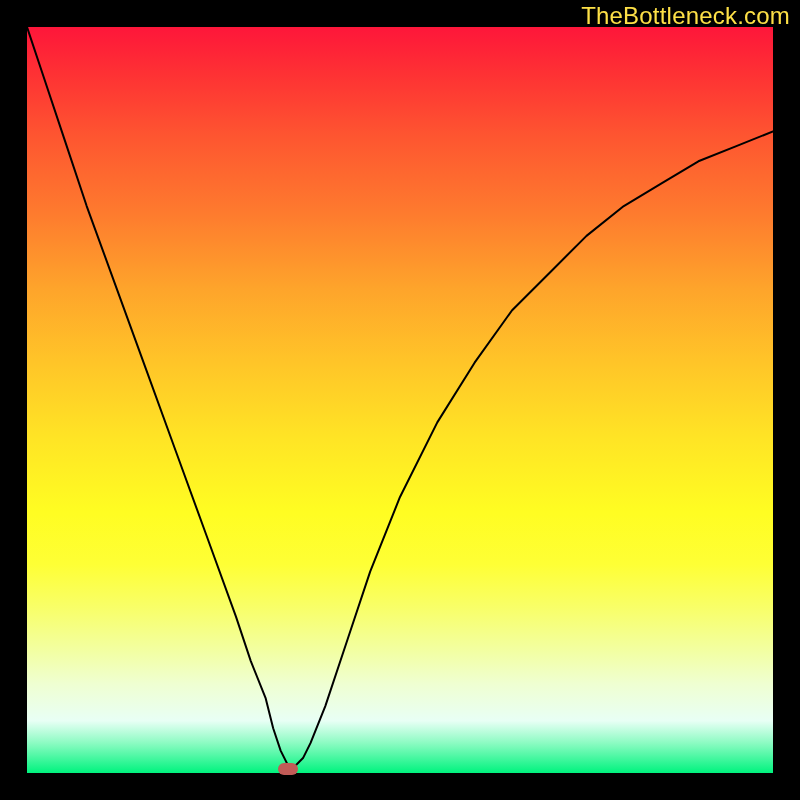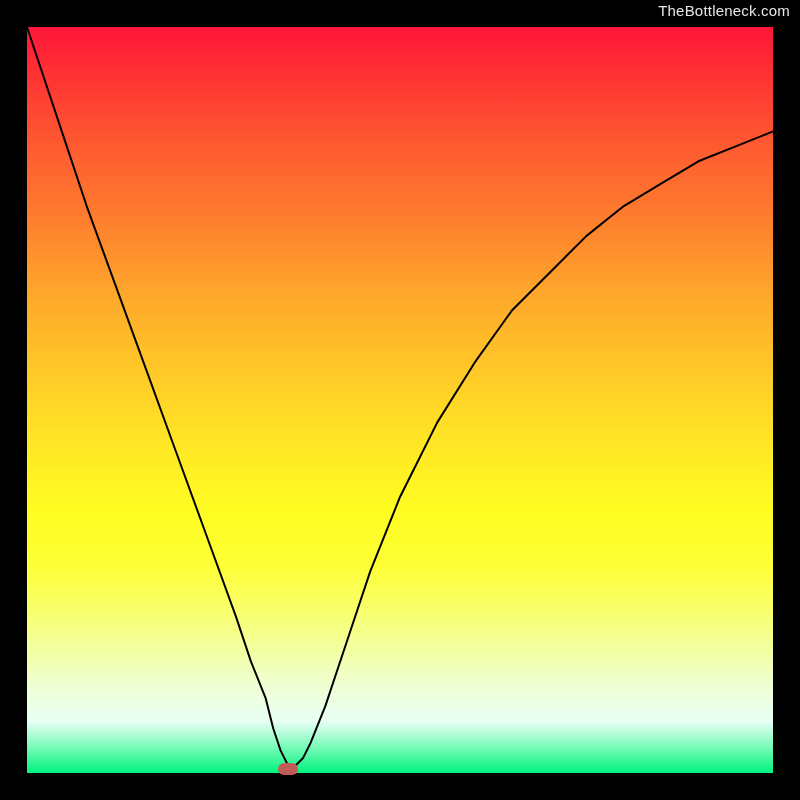--- a/index.html
+++ b/index.html
@@ -45,23 +45,23 @@
     width: 20px;
     height: 12px;
     border-radius: 6px;
     background: #c15b57;
     transform: translate(-50%, -50%);
   }
   .attribution {
     position: absolute;
     top: 2px;
     right: 10px;
-    color: #e5e5e5;
+    color: #fde047;
     font-family: Arial, Helvetica, sans-serif;
-    font-size: 15px;
+    font-size: 24px;
     font-weight: 500;
     letter-spacing: 0.2px;
   }
 </style>
 </head>
 <body>
 
 <div class="frame">
   <div class="plot-area">
     <svg class="curve" viewBox="0 0 100 100" preserveAspectRatio="none">

